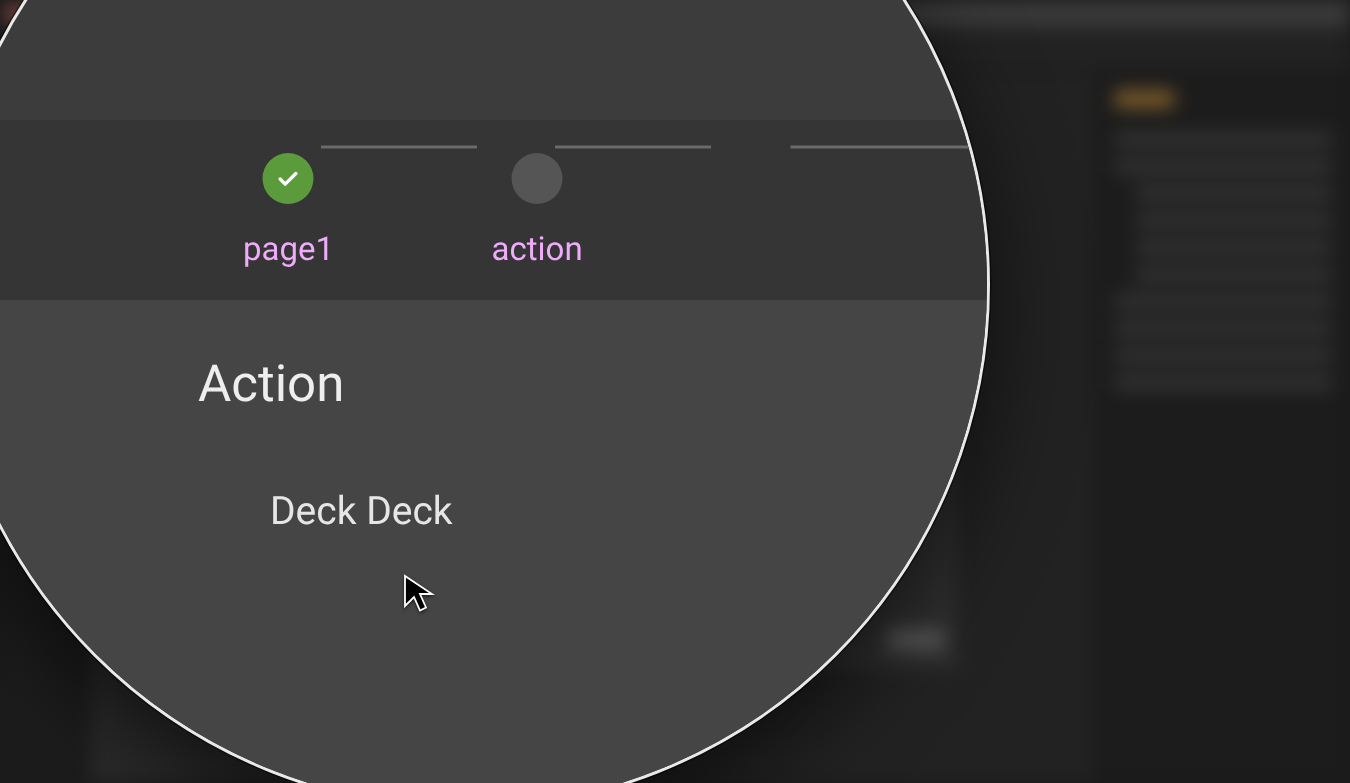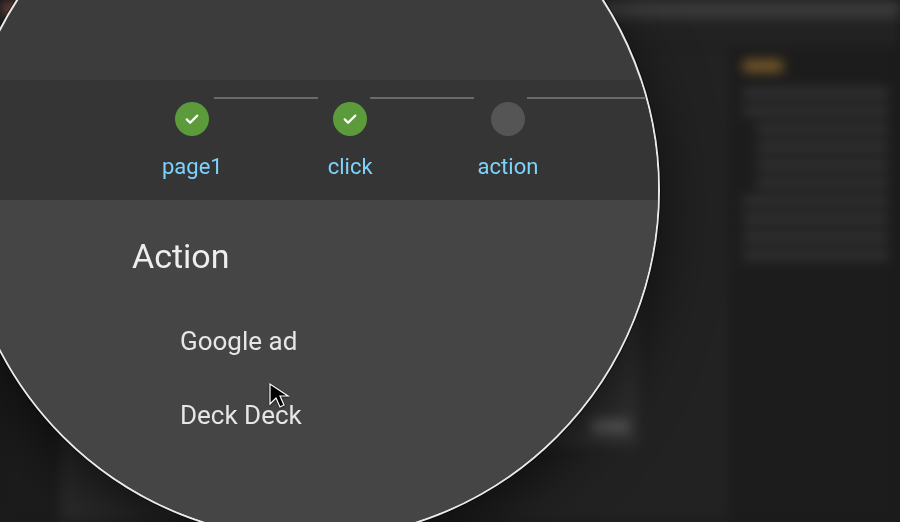--- a/index.html
+++ b/index.html
@@ -90,21 +90,21 @@
   .step {
     display: flex; flex-direction: column; align-items: center; gap: 18px;
     position: relative;
   }
   .step-badge {
     width: 34px; height: 34px; border-radius: 50%;
     background: #5b9b3c;
     display: flex; align-items: center; justify-content: center;
   }
   .step-badge svg { width: 18px; height: 18px; }
-  .step-label { font-size: 22px; color: #7dd3fc; font-weight: 400; }
+  .step-label { font-size: 22px; color: #f0abfc; font-weight: 400; }
   .step-connector {
     position: absolute;
     top: 17px;
     height: 2px; background: #6a6a6a;
   }
   .conn1 { left: 252px; width: 104px; }
   .conn2 { left: 408px; width: 104px; }
   .conn3 { left: 565px; width: 180px; }
 
   
@@ -184,41 +184,30 @@
 
       <div class="step">
         <div class="step-badge">
           <svg viewBox="0 0 24 24">
               <path d="M5 12.5l4.5 4.5L19 7.5" fill="none" stroke="#fff" stroke-width="3" stroke-linecap="round" stroke-linejoin="round"></path>
             </svg>
         </div>
         <span class="step-label">page1</span>
       </div>
 
-      <div class="step">
-        <div class="step-badge">
-          <svg viewBox="0 0 24 24">
-              <path d="M5 12.5l4.5 4.5L19 7.5" fill="none" stroke="#fff" stroke-width="3" stroke-linecap="round" stroke-linejoin="round"></path>
-            </svg>
-        </div>
-        <span class="step-label">click</span>
-      </div>
 
       <div class="step">
         <div class="step-badge" style="background:#555"></div>
         <span class="step-label">action</span>
       </div>
     </div>
 
     <div class="panel">
       <div class="panel-title">Action</div>
       <ul class="action-list">
-        <li class="action-item">
-          <span>Google ad</span>
-        </li>
         <li class="action-item">
           <span>Deck Deck</span>
         </li>
       </ul>
     </div>
 
   </div>
 </div>
 
 <div class="cursor" style="left:268px;top:382px;">

